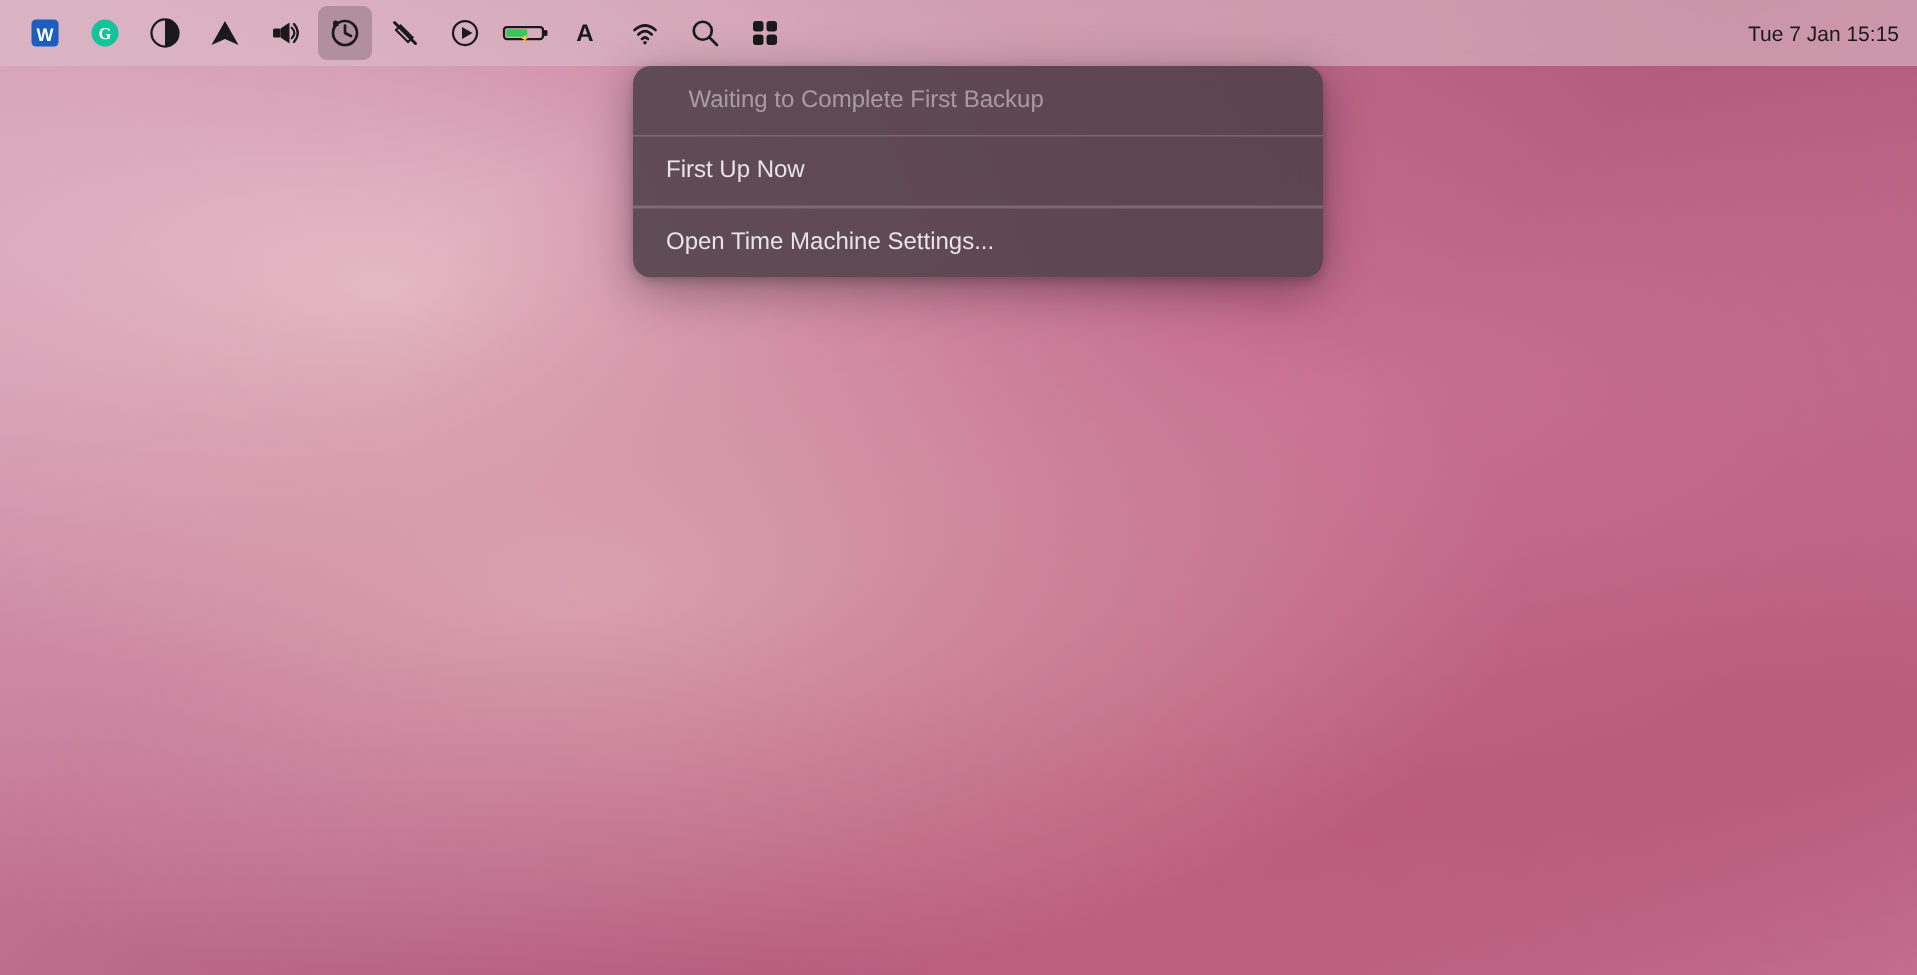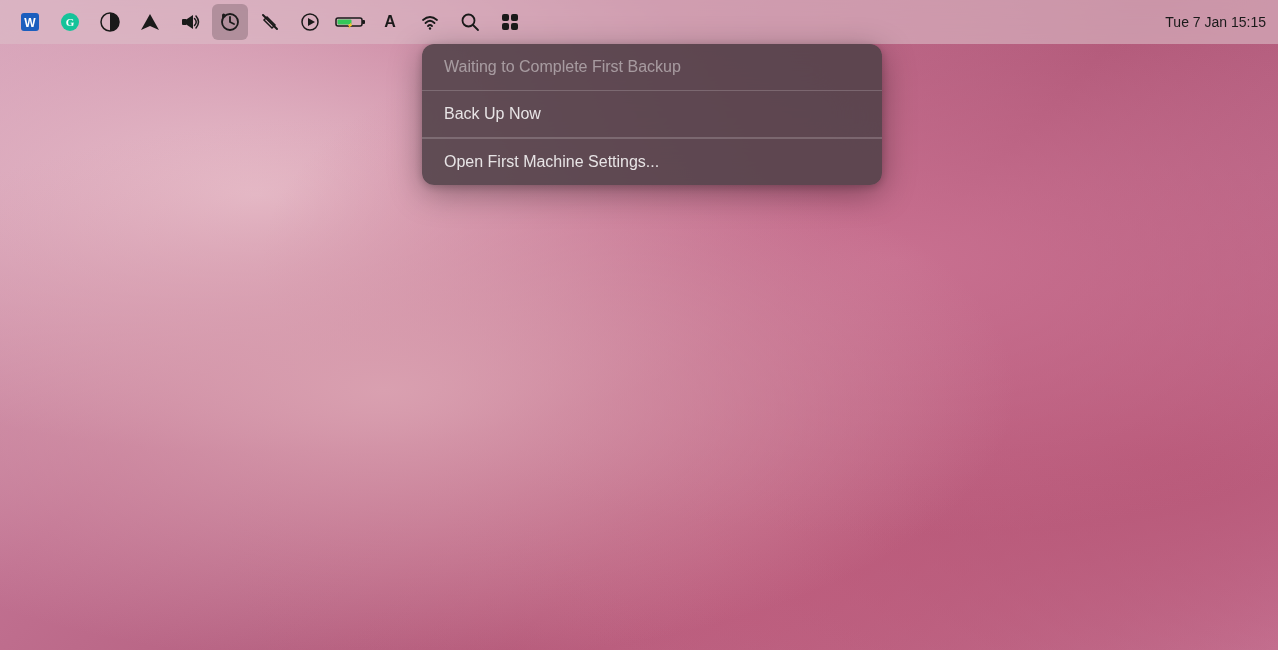--- a/index.html
+++ b/index.html
@@ -96,20 +96,21 @@
       padding: 14px 22px;
       font-size: 16px;
       color: rgba(255, 255, 255, 0.85);
       cursor: pointer;
       position: relative;
     }
 
     .menu-item.disabled {
       color: rgba(255, 255, 255, 0.45);
       cursor: default;
+      margin-left: 15px;
     }
 
     .menu-separator {
       height: 1px;
       background: rgba(255, 255, 255, 0.18);
       margin: 0;
     }
   </style>
 </head>
 <body>
@@ -224,23 +225,23 @@
   </div>
 
   <div class="dropdown-menu">
 
     <div class="menu-item disabled">
       <span>Waiting to Complete First Backup</span>
     </div>
     <div class="menu-separator"></div>
 
     <div class="menu-item">
-      <span>Back Up Now</span>
+      <span>First Up Now</span>
     </div>
     <div class="menu-separator"></div>
 
     <div class="menu-separator"></div>
 
     <div class="menu-item">
-      <span>Open First Machine Settings...</span>
+      <span>Open Time Machine Settings...</span>
     </div>
   </div>
 </div>
 
 </body></html>

